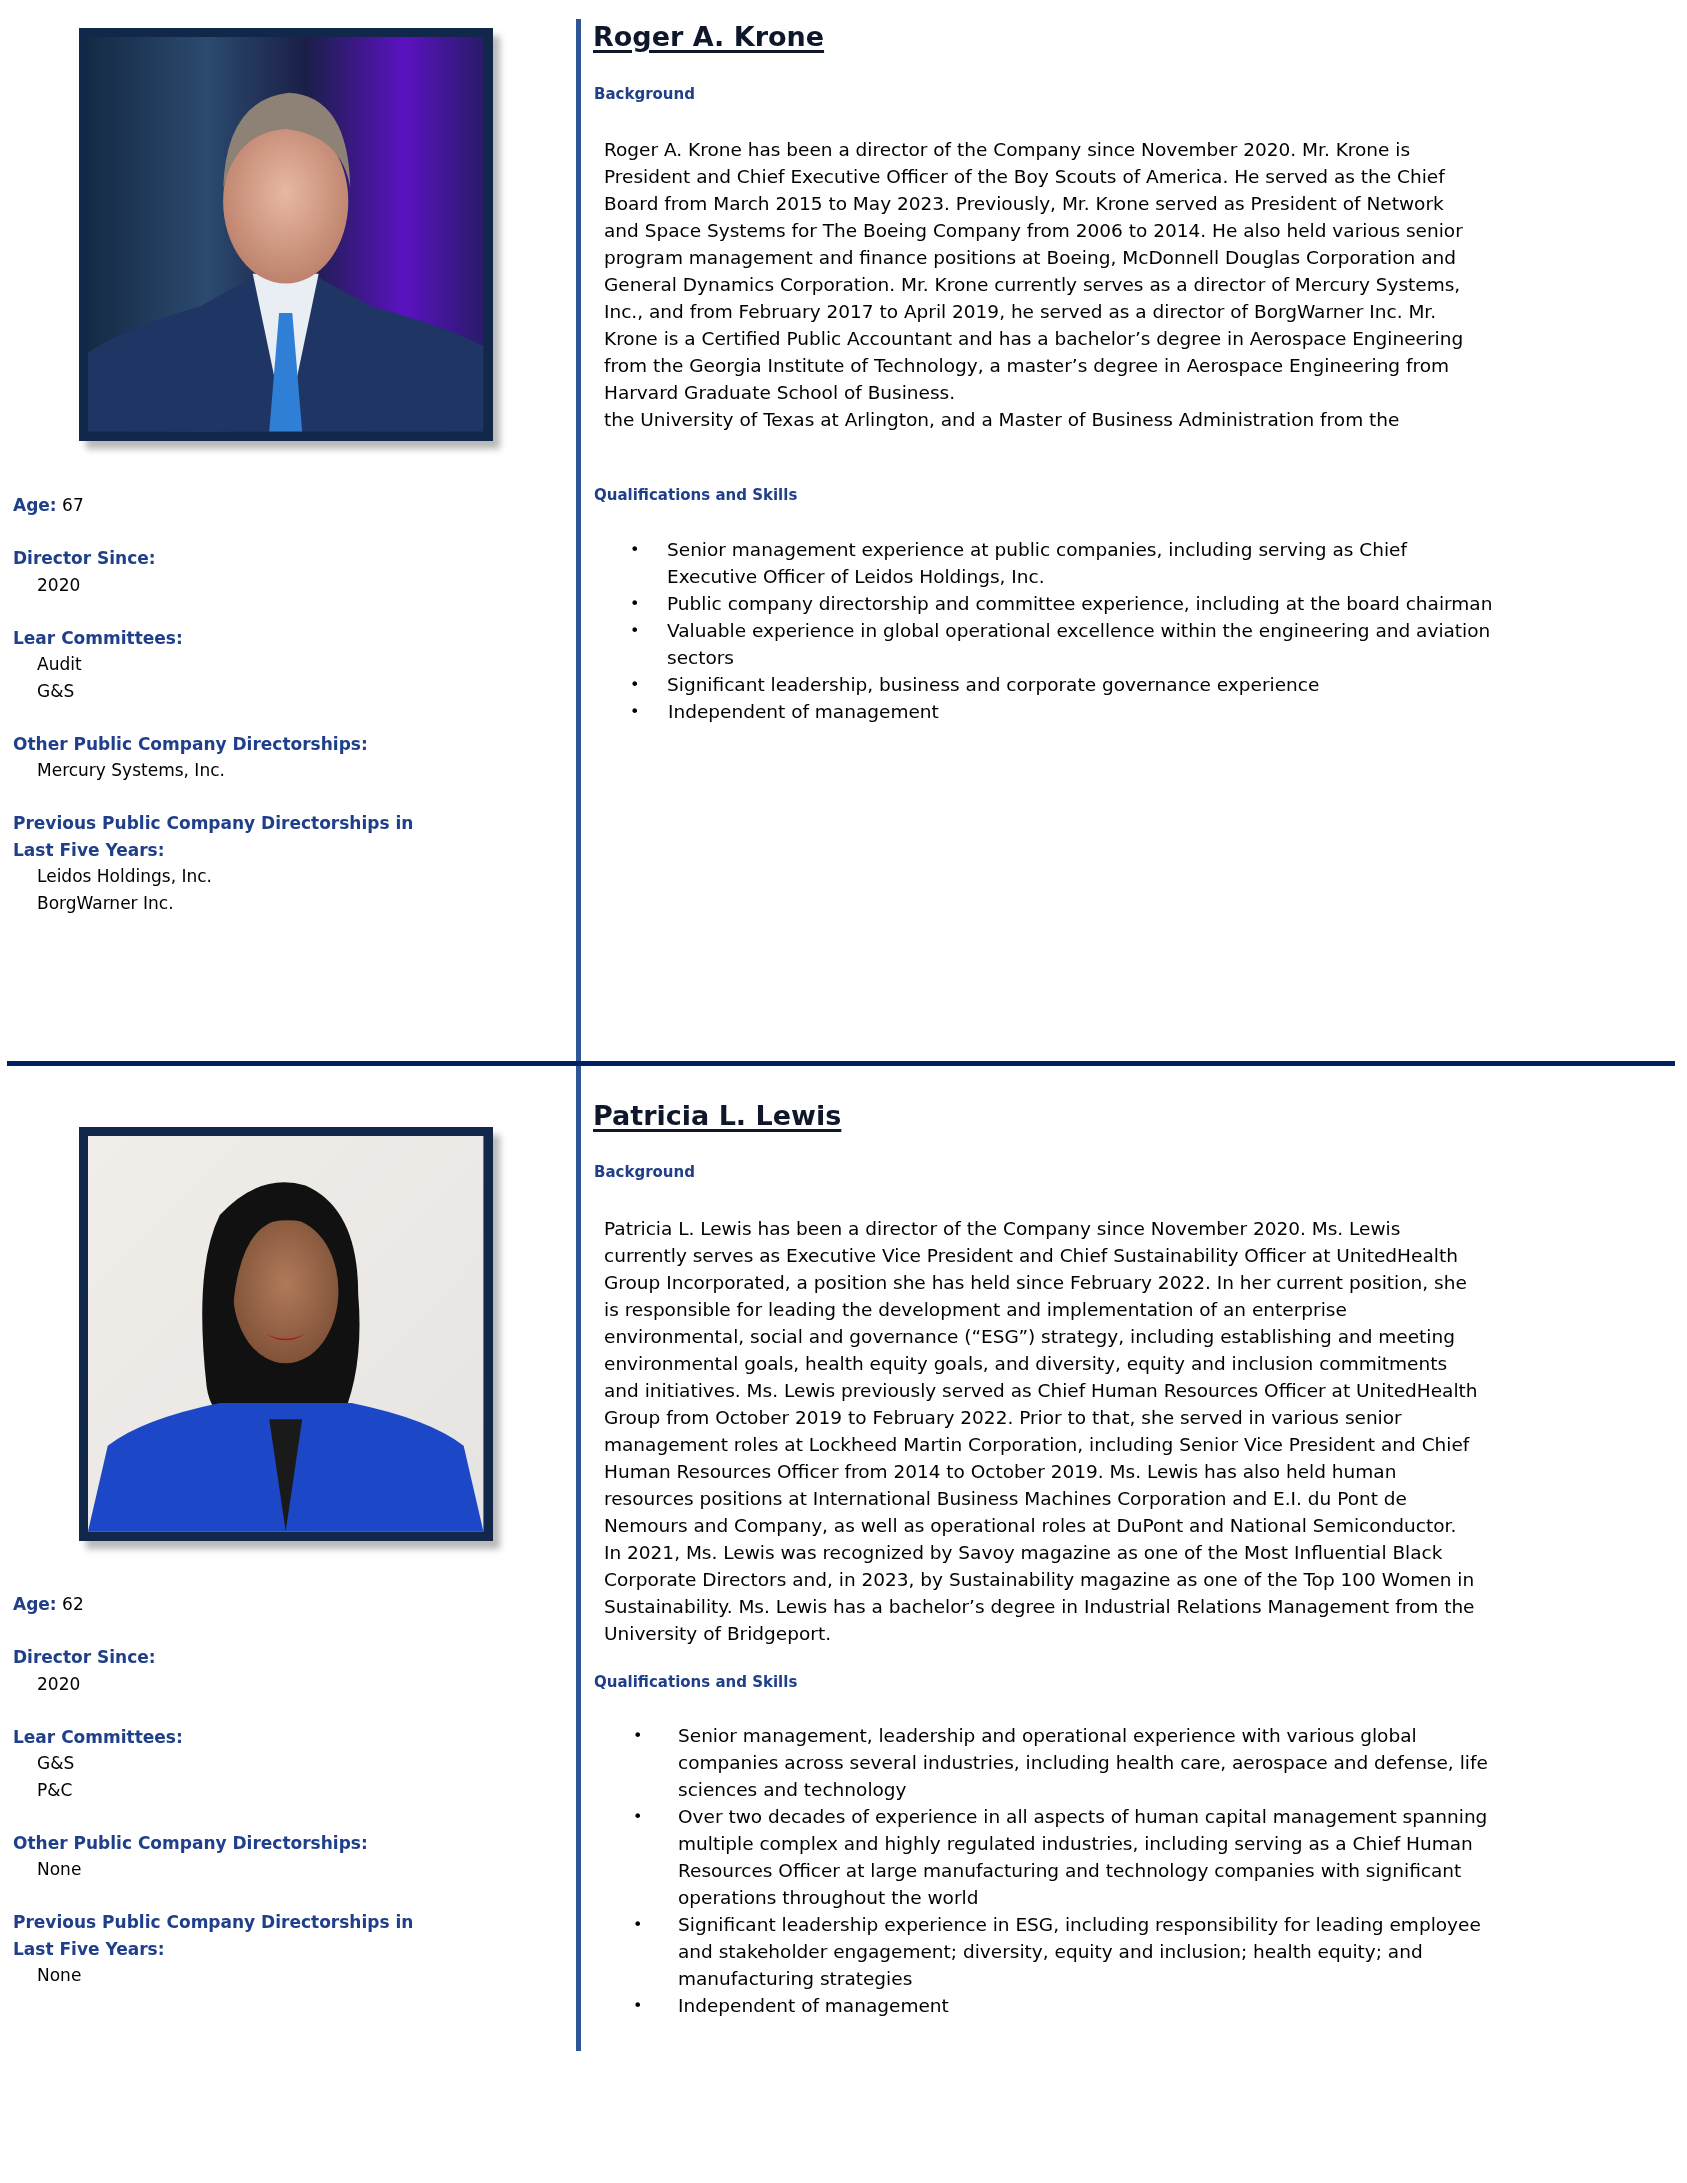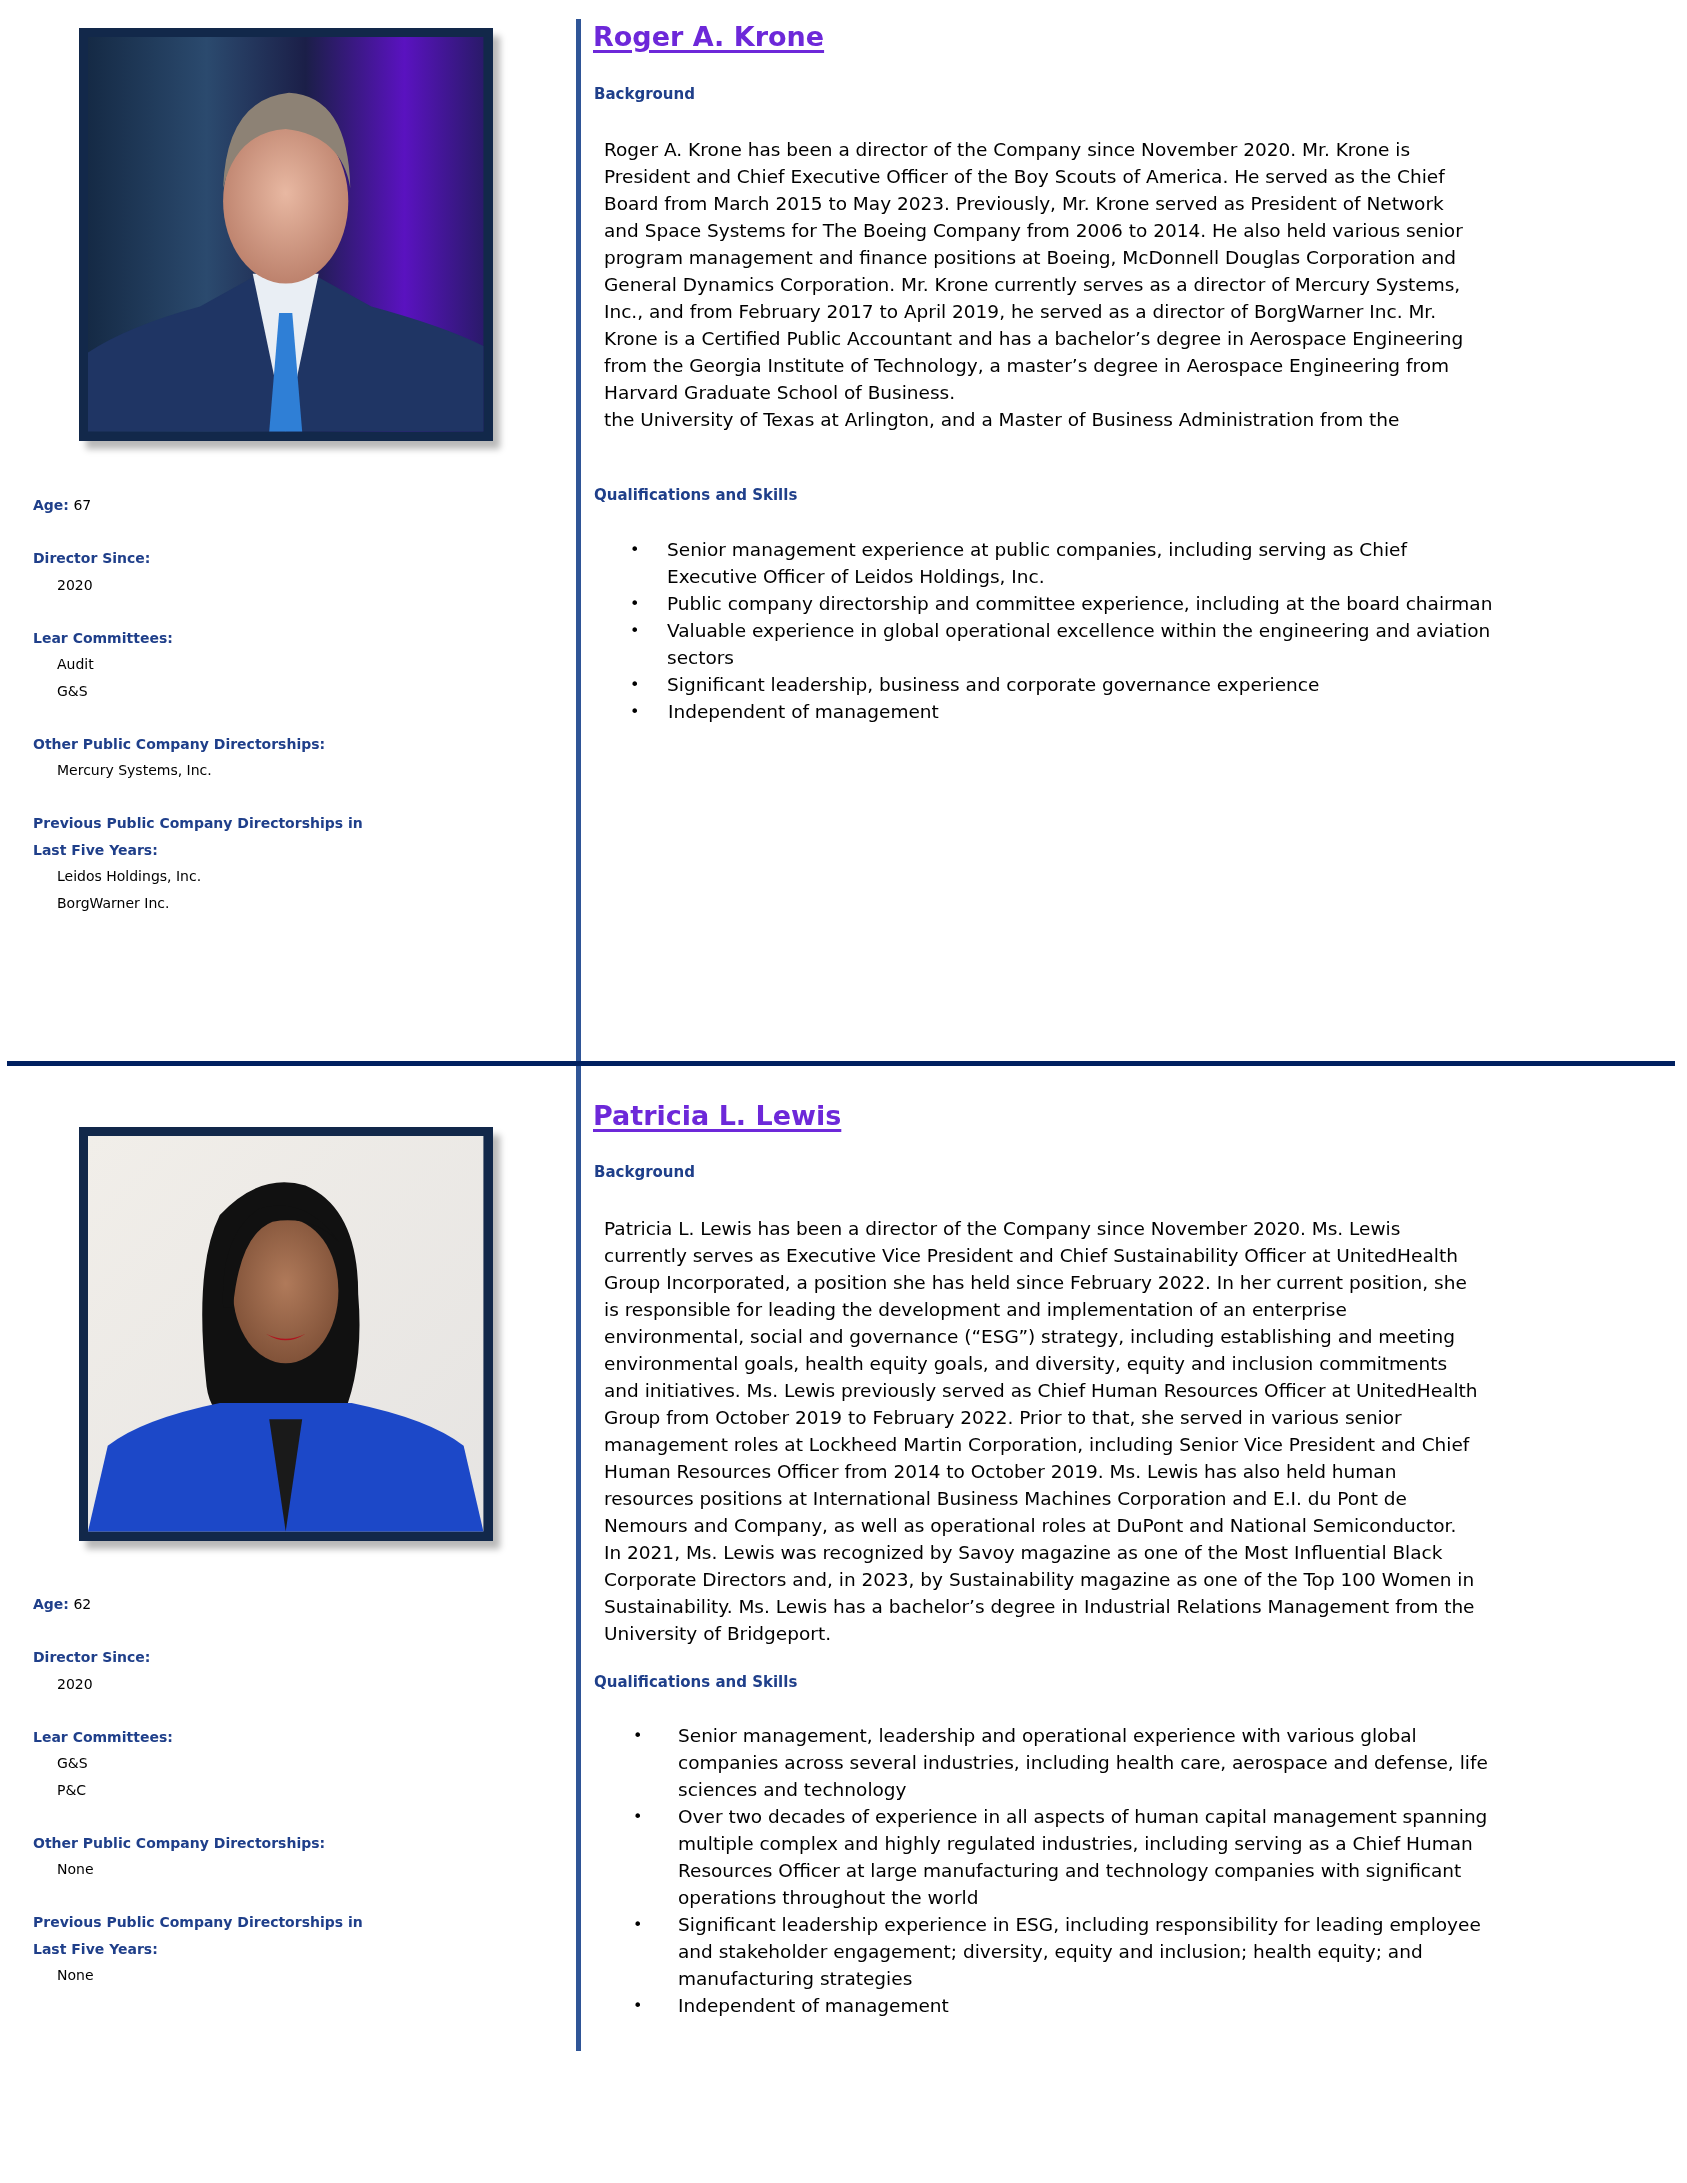--- a/index.html
+++ b/index.html
@@ -6,34 +6,34 @@
   body { width: 1687px; height: 2183px; position: relative; overflow: hidden;
          font-family: "DejaVu Sans", sans-serif; color: #000; }
   .vline { position: absolute; left: 576px; top: 19px; width: 4.6px; height: 2032px; background: #2f5597; }
   .hline { position: absolute; left: 7.3px; top: 1061px; width: 1668px; height: 5.3px; background: #002060; }
 
   .frame { position: absolute; left: 79px; width: 414px; background: #12284a;
            box-shadow: 6.6px 8px 6.6px rgba(0,0,0,0.28); box-sizing: border-box; padding: 9.3px; }
   .photo { width: 100%; height: 100%; position: relative; overflow: hidden; }
   .photo svg { display: block; width: 100%; height: 100%; }
 
-  .name { position: absolute; left: 593px; font-size: 27px; font-weight: bold; color: #6d28d9;
+  .name { position: absolute; left: 593px; font-size: 27px; font-weight: bold; color: #0f172a;
           text-decoration: underline; text-decoration-thickness: 2.6px; text-underline-offset: 4px;
           line-height: 1; white-space: nowrap; }
   .heading { position: absolute; left: 594px; font-size: 15px; font-weight: bold; color: #1f3f8a;
              line-height: 1; white-space: nowrap; }
   .body { position: absolute; left: 604px; font-size: 18.5px; line-height: 27px; white-space: nowrap; }
   .body .ln { display: block; height: 27px; }
 
   .bullets { position: absolute; font-size: 18.5px; line-height: 27px; }
   .bullet { position: relative; }
   .bullet .dot { position: absolute; top: 0; font-size: 16px; }
   .bullet .ln { display: block; white-space: nowrap; height: 27px; }
 
-  .side { position: absolute; left: 33px; font-size: 14px; line-height: 26.5px; }
+  .side { position: absolute; left: 13px; font-size: 17px; line-height: 26.5px; }
   .side .lbl { color: #1f3f8a; font-weight: bold; display: block; white-space: nowrap; }
   .side .lbl.inline { display: inline; }
   .side .val { display: block; padding-left: 24px; white-space: nowrap; }
   .side .grp { margin-bottom: 26.5px; }
 </style>
 </head>
 <body>
 
 <div class="vline"></div>
 <div class="hline"></div>

